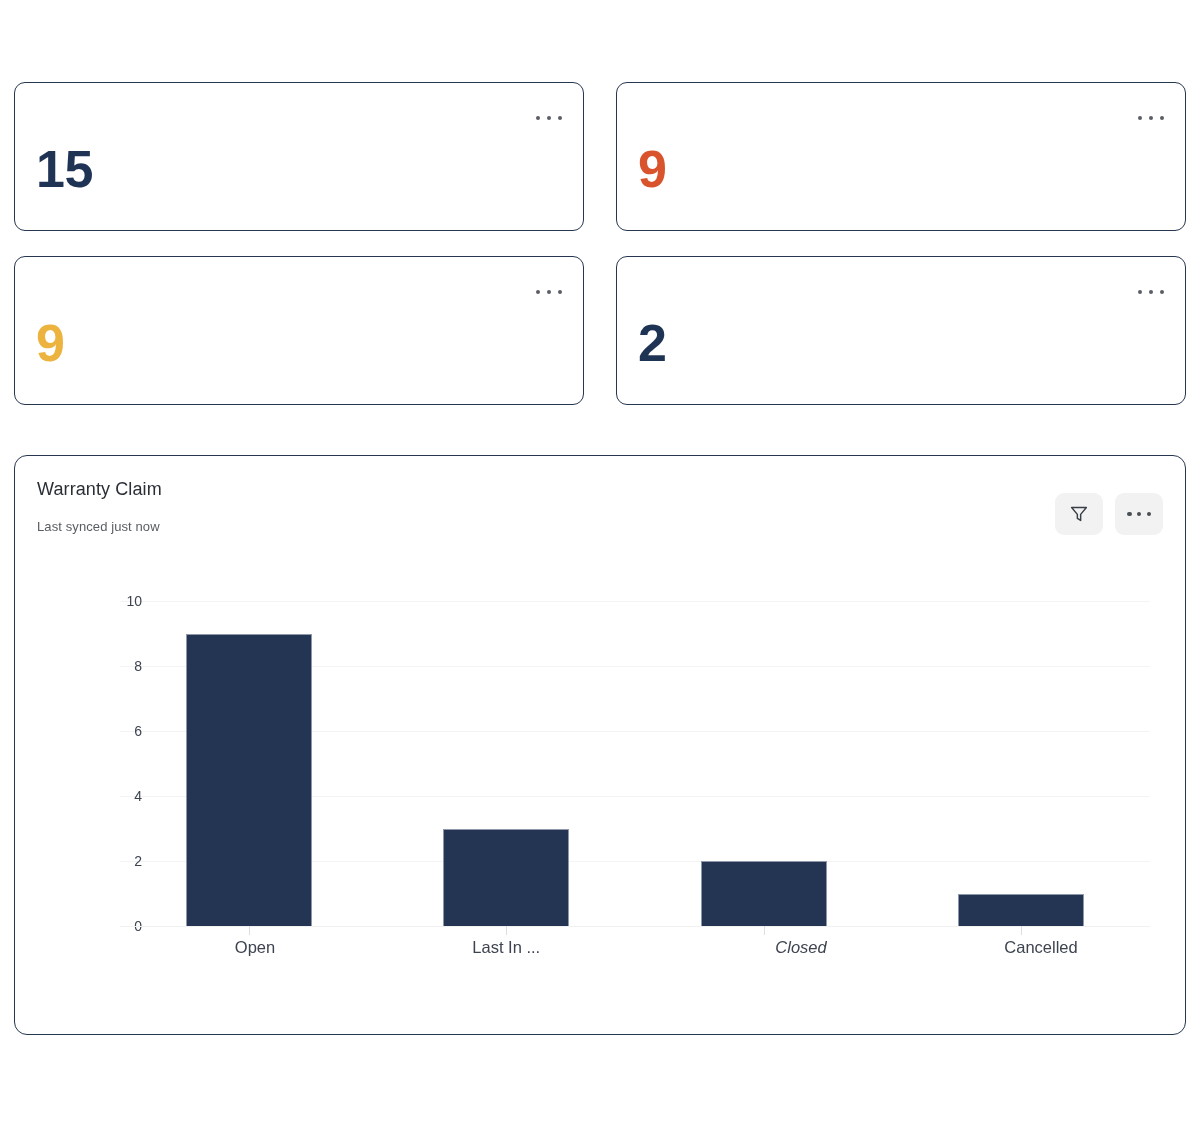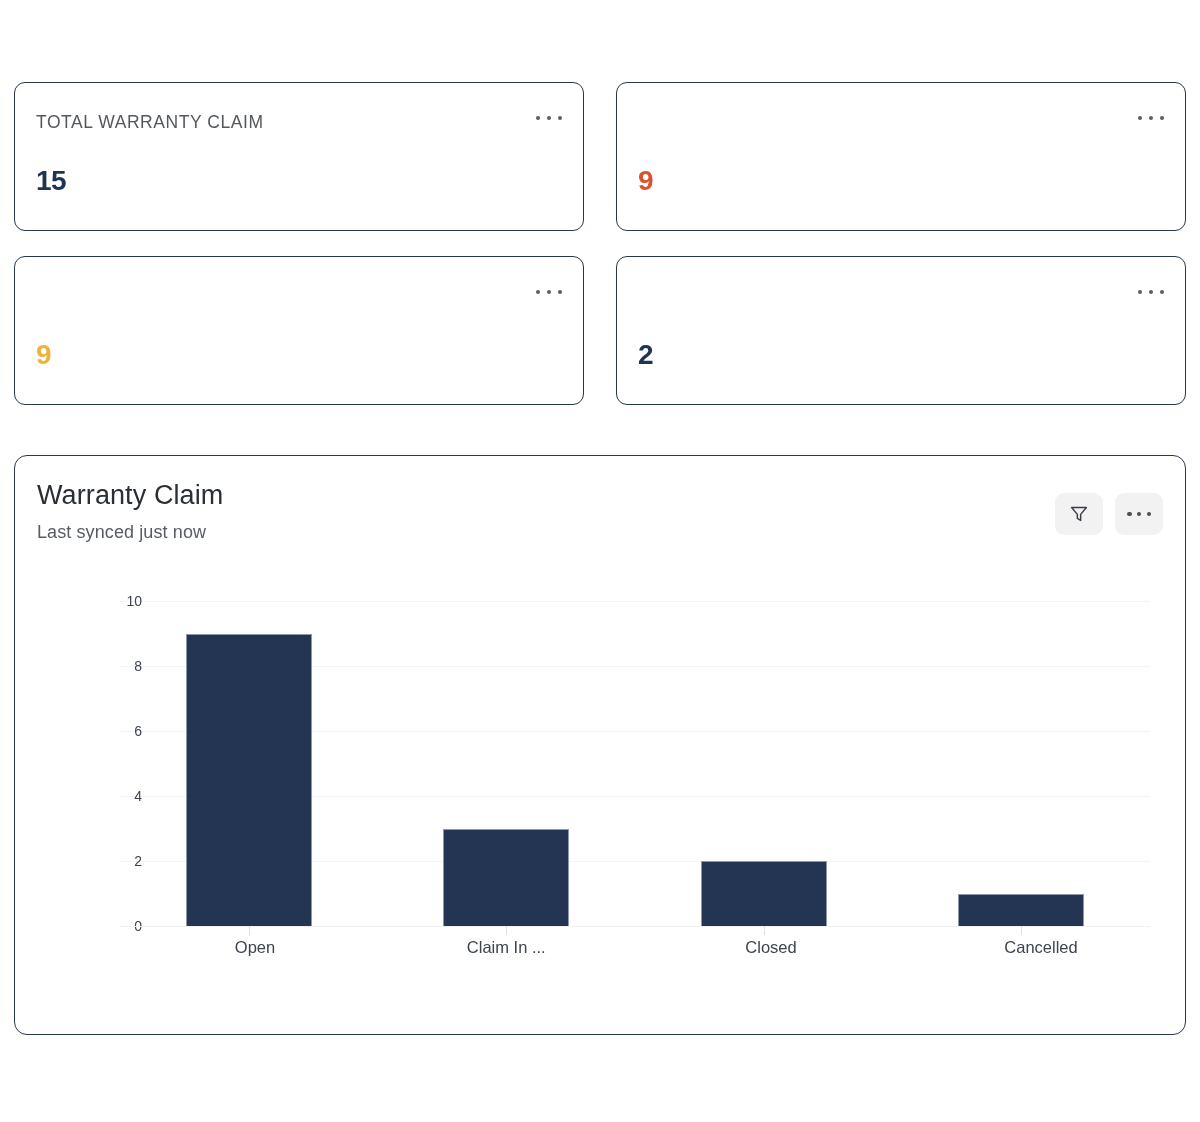--- a/index.html
+++ b/index.html
@@ -47,21 +47,21 @@
     font-weight: 400;
     line-height: 1.1;
     text-transform: uppercase;
     white-space: nowrap;
   }
 
   .kpi-value {
     position: absolute;
     left: 21px;
     bottom: 35px;
-    font-size: 28px;
+    font-size: 52px;
     font-weight: 700;
     line-height: 1;
     letter-spacing: -0.5px;
     margin-top: 15px;
   }
 
   .kpi-menu {
     position: absolute;
     top: 26px;
     right: 21px;
@@ -92,29 +92,29 @@
     border-radius: 13px;
     overflow: hidden;
   }
 
   .chart-head {
     position: absolute;
     left: 22px;
     top: 22px;
   }
   .chart-title {
-    font-size: 27px;
+    font-size: 18px;
     color: #2a2f36;
     font-weight: 400;
     line-height: 1.3;
     letter-spacing: 0.1px;
   }
   .chart-sub {
-    margin-top: 9px;
-    font-size: 18px;
+    margin-top: 18px;
+    font-size: 13px;
     color: #585d64;
     font-weight: 400;
     letter-spacing: 0.1px;
   }
 
   .chart-actions {
     position: absolute;
     right: 22px;
     top: 37px;
     display: flex;
@@ -230,21 +230,20 @@
   }
 </style>
 </head>
 <body>
 
 <div class="page">
 
   <div class="kpi-grid">
 
     <div class="kpi-card">
-      <div class="kpi-title">TOTAL WARRANTY CLAIM</div>
       <div class="kpi-value" id="v0" style="color: rgb(31, 51, 84);">15</div>
       <div class="kpi-menu">
           <i></i>
           <i></i>
           <i></i>
         </div>
     </div>
 
     <div class="kpi-card">
       <div class="kpi-value" id="v1" style="color: rgb(217, 83, 44);">9</div>
@@ -328,21 +327,21 @@
             <div class="bar" title="Closed: 2" style="height: 65px; background: rgb(35, 53, 83);"></div>
             <div class="tickmark"></div>
           </div>
           <div class="bar-slot">
             <div class="bar" title="Cancelled: 1" style="height: 32.5px; background: rgb(35, 53, 83);"></div>
             <div class="tickmark"></div>
           </div>
         </div>
       <div id="xlabel-layer">
           <div class="xlabel" style="left: 240px;">Open</div>
-          <div class="xlabel" style="left: 491.25px;">Claim In ...</div>
-          <div class="xlabel" style="left: 756px;">Closed</div>
+          <div class="xlabel" style="left: 491.25px;">Last In ...</div>
+          <div class="xlabel" style="left: 786px; font-style: italic;">Closed</div>
           <div class="xlabel" style="left: 1026px;">Cancelled</div>
         </div>
     </div>
 
   </div>
 
 </div>
 
 </body></html>

